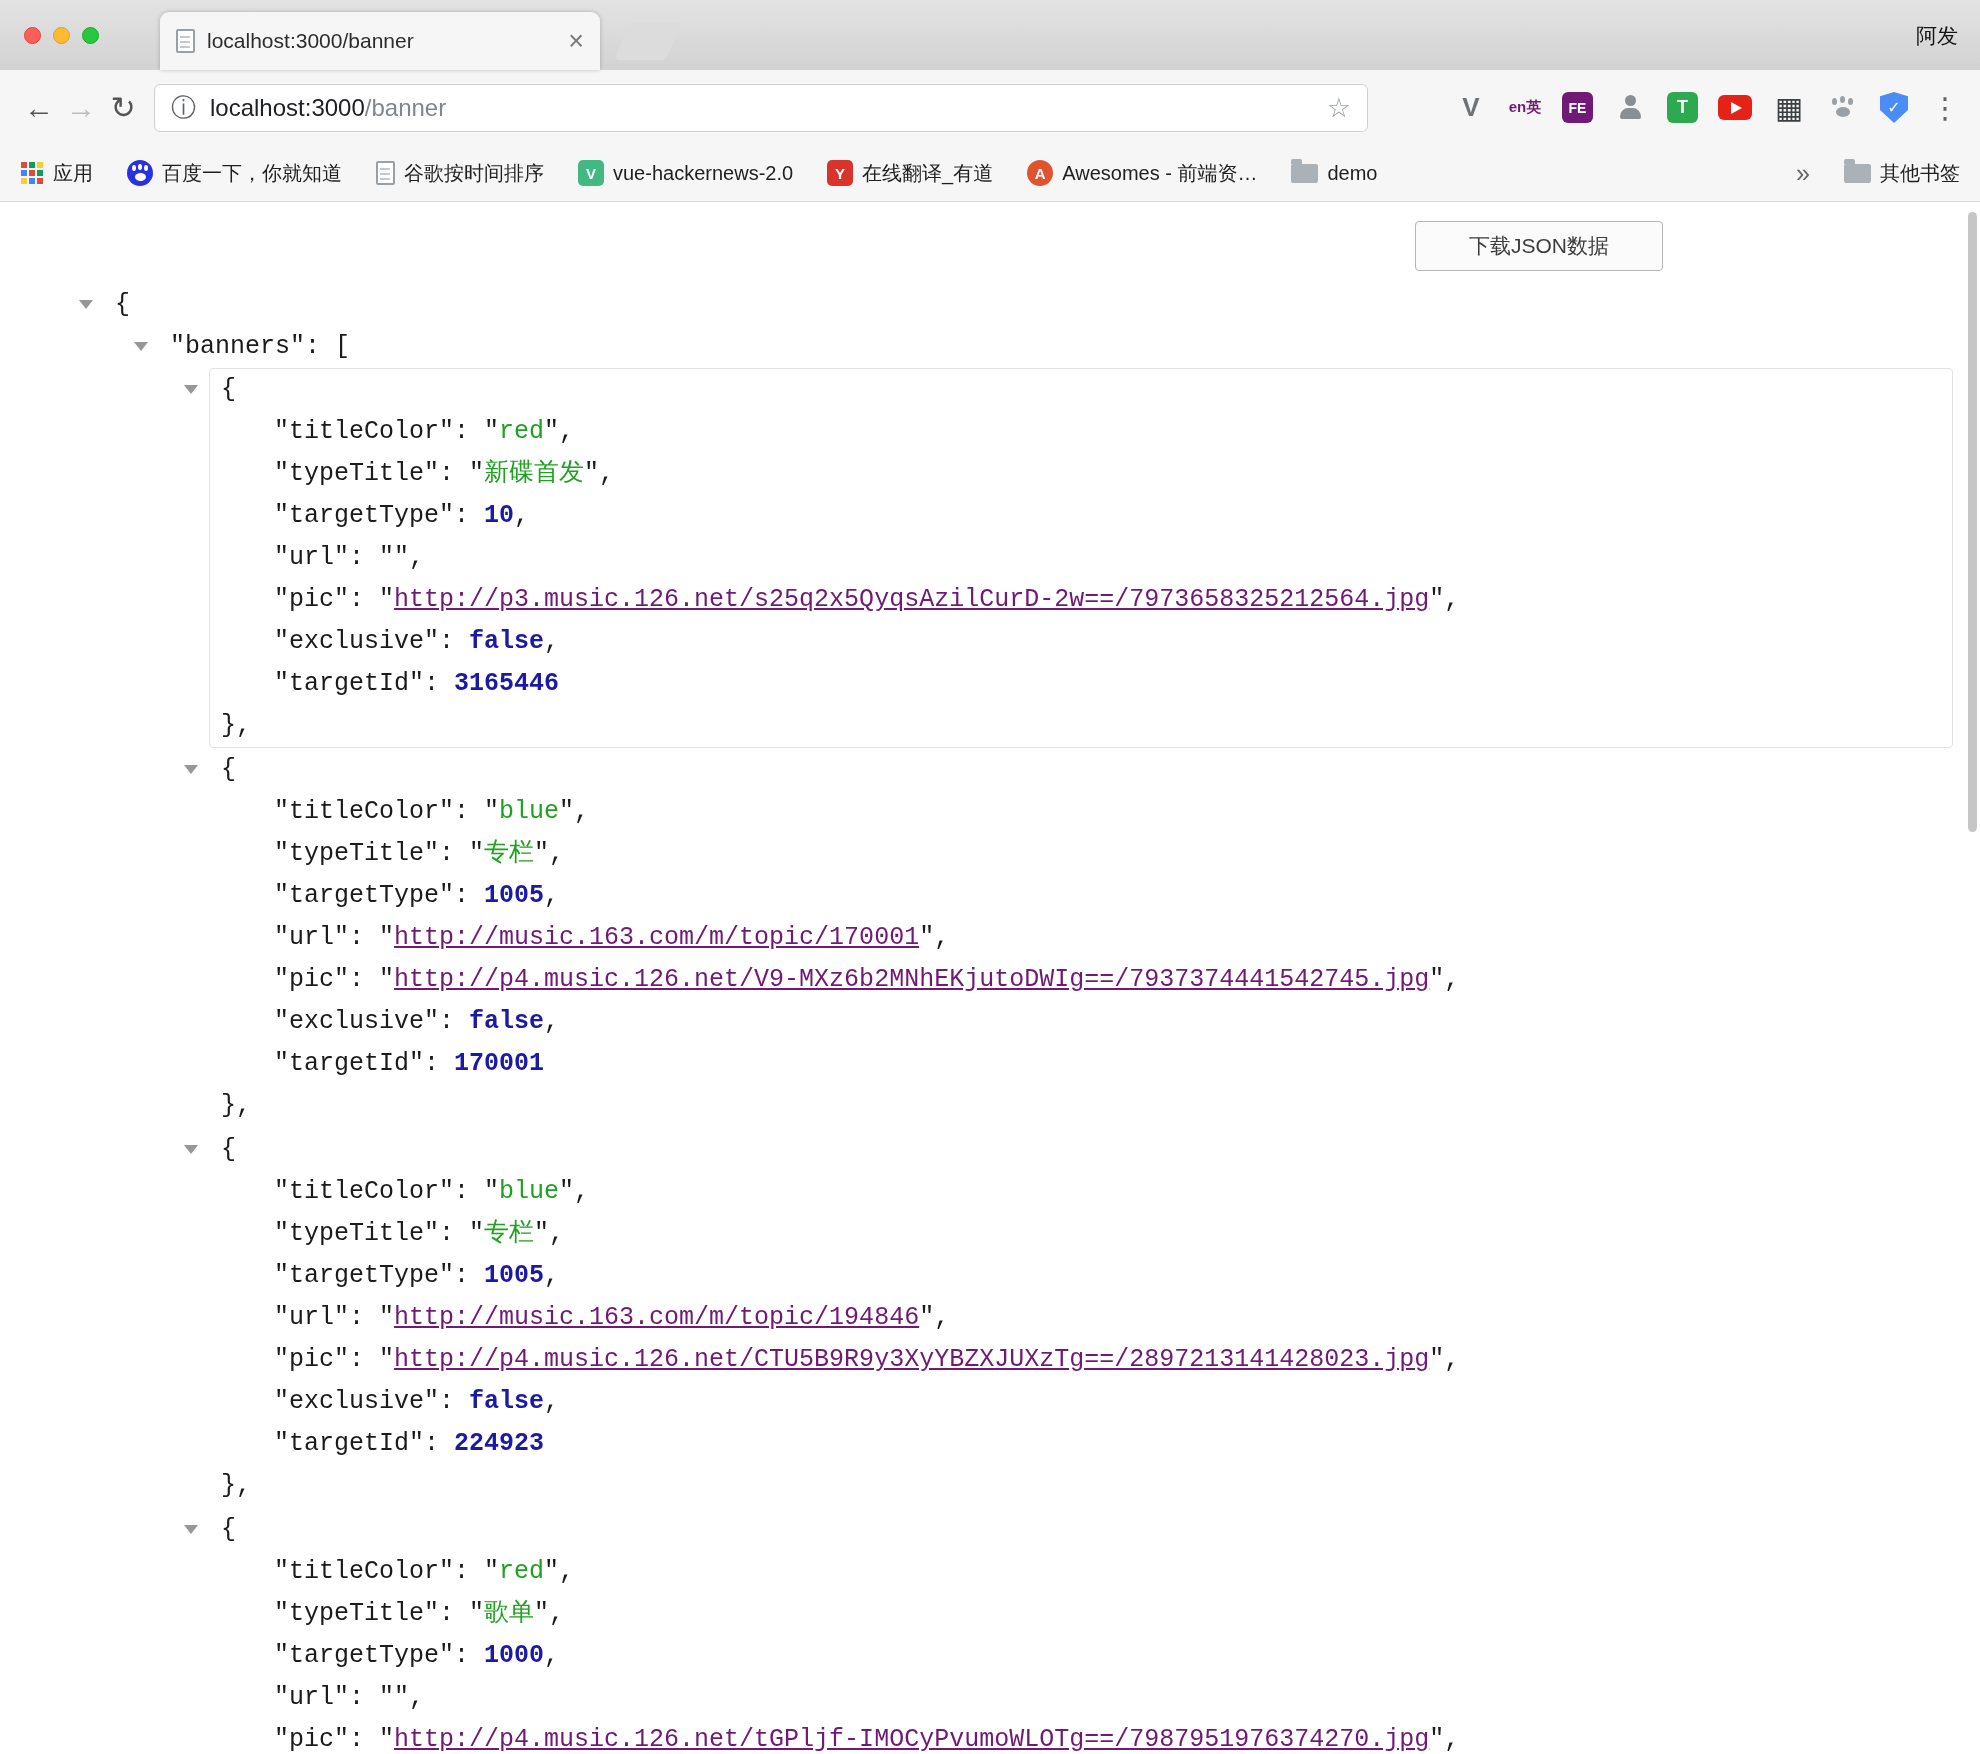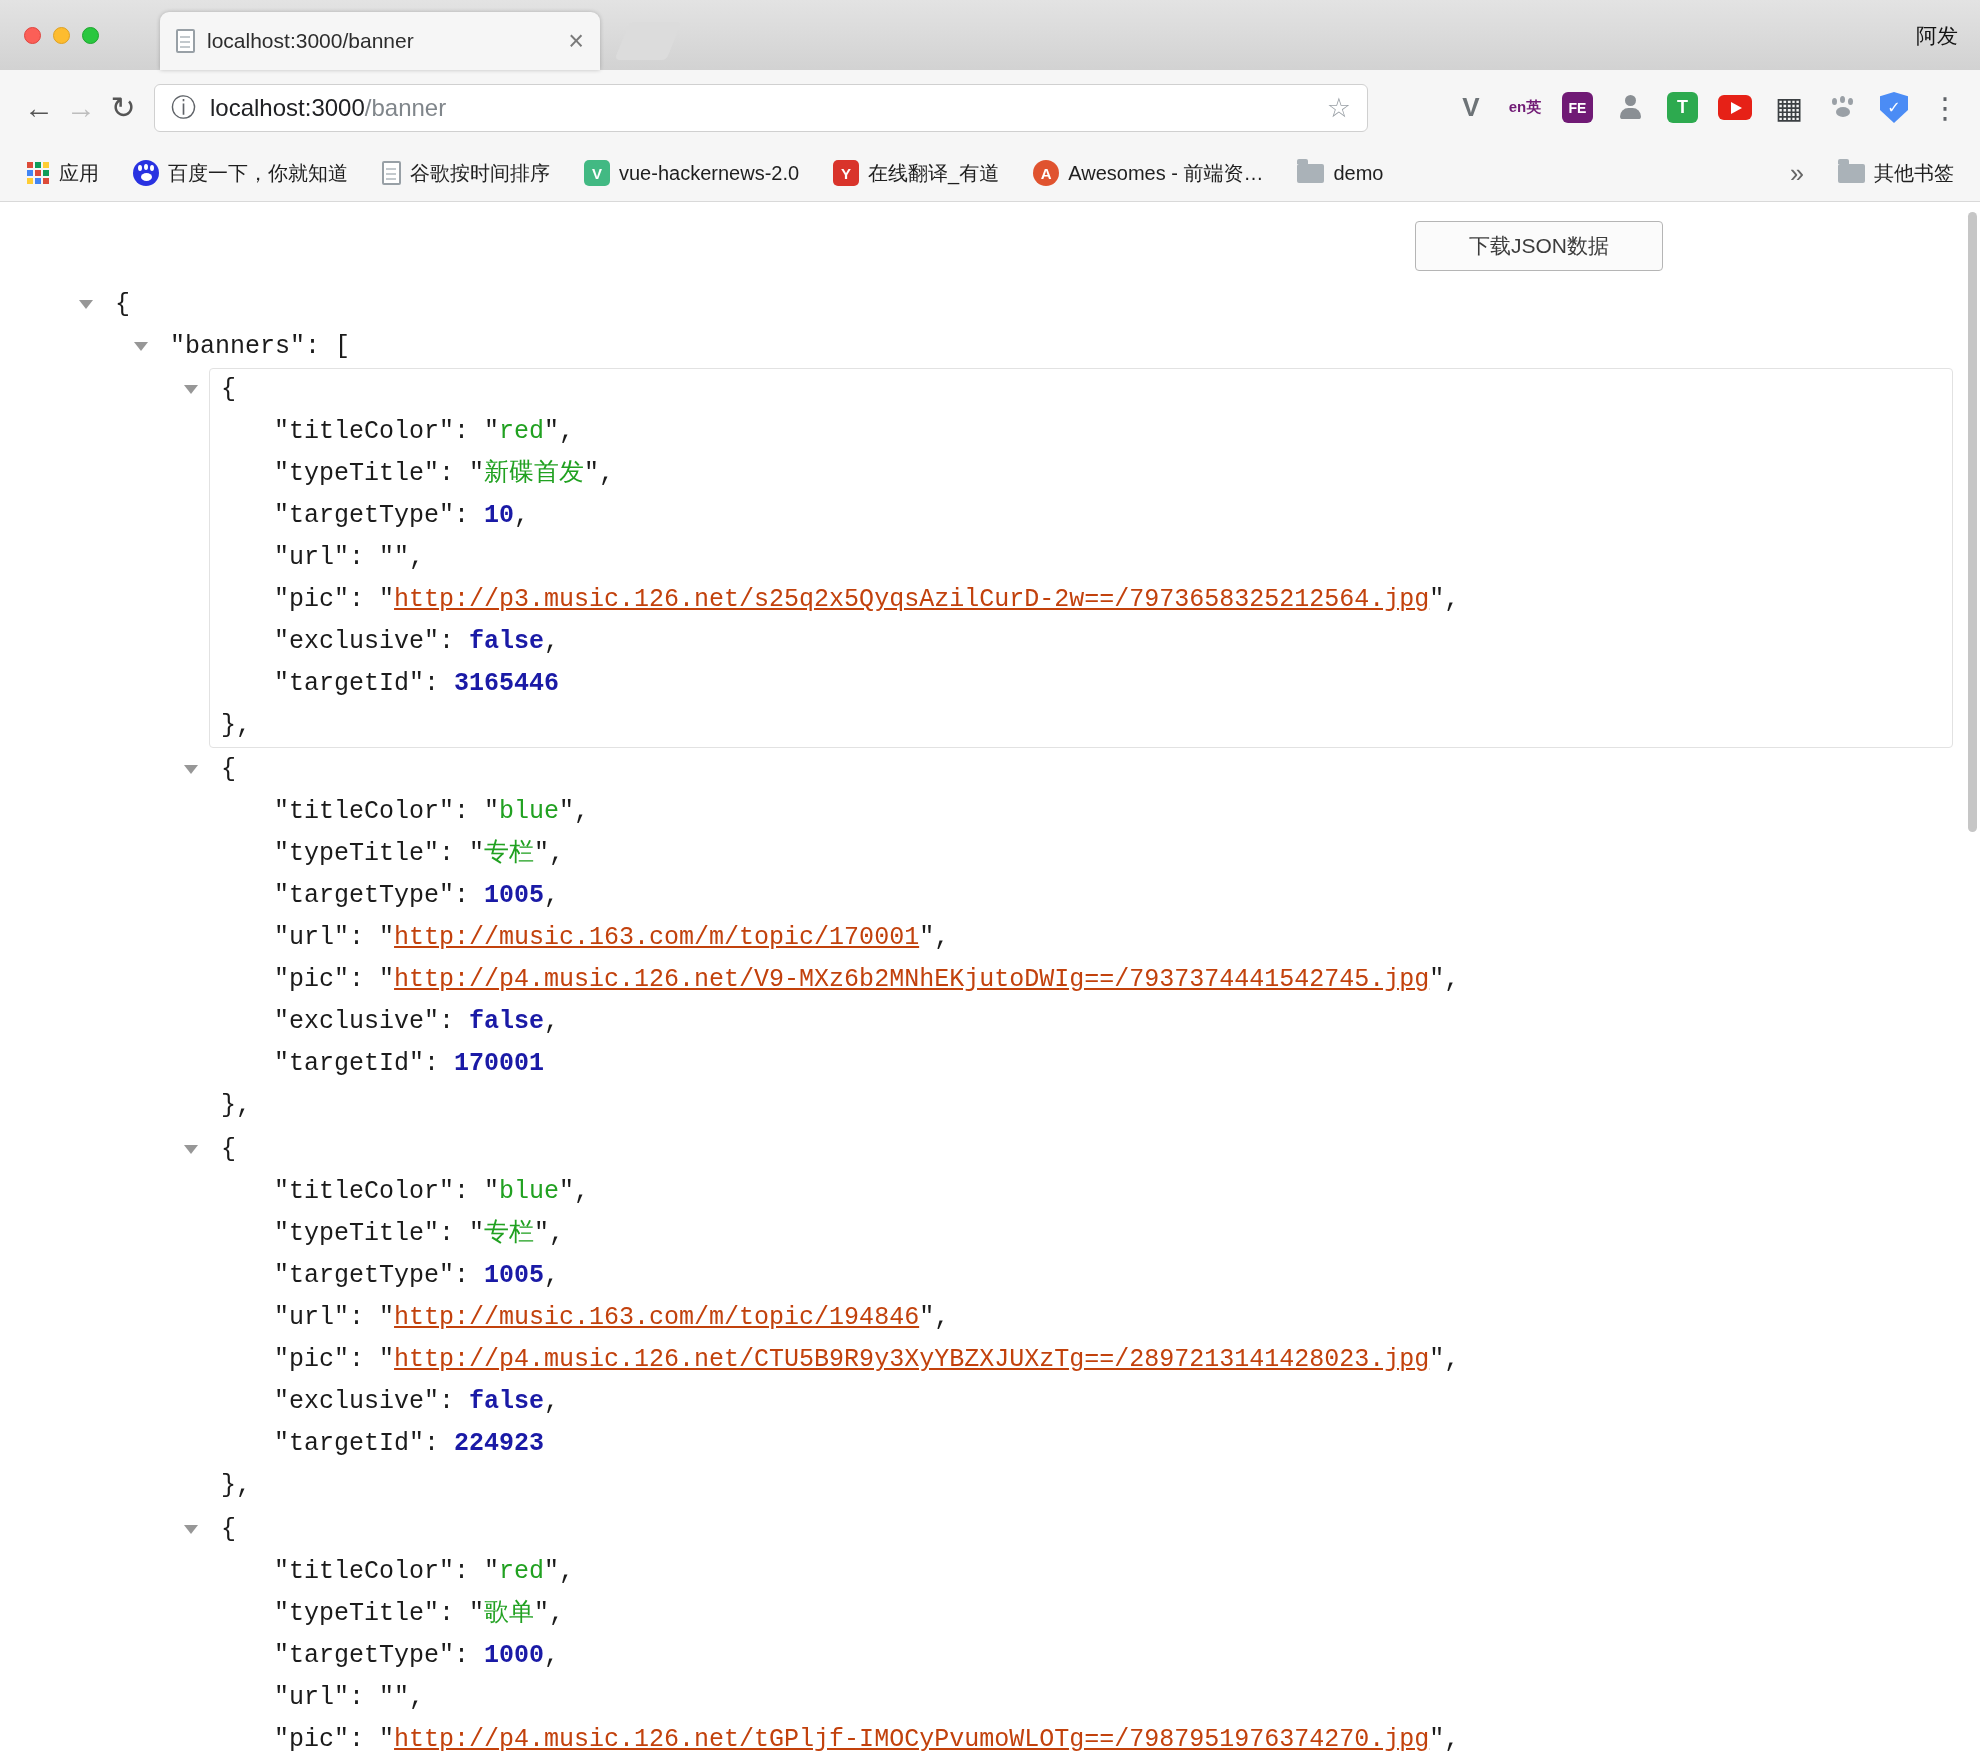--- a/index.html
+++ b/index.html
@@ -53,21 +53,21 @@
   .x-paw::before { content:""; position:absolute; left:10px; top:16px; width:14px; height:10px;
                    border-radius:50%; background:#9aa0a6; }
   .x-paw::after { content:""; position:absolute; left:6px; top:7px; width:5px; height:7px; border-radius:50%;
                   background:#9aa0a6; box-shadow:8px -2px 0 #9aa0a6, 16px 0 0 #9aa0a6; }
   .x-bshield { background:#4b8cf5; clip-path:polygon(50% 0,100% 14%,100% 58%,50% 100%,0 58%,0 14%);
                width:28px; height:31px; color:#fff; font-size:16px; font-weight:bold; }
   .x-dots { font-size:29px; color:#5f6368; }
 
   
   .bookmarks { display:flex; align-items:center; height:57px; background:#f6f6f6;
-               border-bottom:1px solid #d9d9d9; padding:0 26px; gap:34px; }
+               border-bottom:1px solid #d9d9d9; padding:0 20px; gap:34px; }
   .bm { display:flex; align-items:center; gap:9px; font-size:20px; color:#1f1f1f;
         white-space:nowrap; cursor:pointer; }
   .bm-spacer { flex:1; }
   .chev { font-size:25px; color:#666; cursor:pointer; }
   .x-apps { position:relative; width:24px; height:24px; }
   .x-apps::before { content:""; position:absolute; left:1px; top:1px; width:6px; height:6px; background:#dd4b39;
     box-shadow:8px 0 0 #0f9d58,16px 0 0 #ffcd33,0 8px 0 #4285f4,8px 8px 0 #dd4b39,16px 8px 0 #0f9d58,
                0 16px 0 #ffcd33,8px 16px 0 #4285f4,16px 16px 0 #dd4b39; }
   .x-baidu { position:relative; width:26px; height:26px; border-radius:50%; background:#2932e1; }
   .x-baidu::before { content:""; position:absolute; width:11px; height:8px; background:#fff;
@@ -107,21 +107,21 @@
   .lf { padding-left:64px; }
   .tri { position:absolute; top:16px; width:0; height:0; border-left:7px solid transparent;
          border-right:7px solid transparent; border-top:9px solid #979797; cursor:pointer; }
   .l0 > .tri { left:42px; }
   .l1 > .tri { left:97px; }
   .lb > .tri { left:-26px; }
   .jk { color:#1b1b1b; }
   .jp { color:#1b1b1b; }
   .js { color:#21a121; }
   .jn, .jb { color:#1a1aa6; font-weight:bold; }
-  .ja { color:#c2410c; text-decoration:underline; cursor:pointer; }
+  .ja { color:#701a75; text-decoration:underline; cursor:pointer; }
   .scroll-thumb { position:absolute; right:3px; top:10px; width:9px; height:620px;
                   background:#c6c6c6; border-radius:5px; cursor:grab; }
 </style>
 </head>
 <body>
 
 <div class="screen">
 
   <div class="tabbar">
     <div class="lights">

